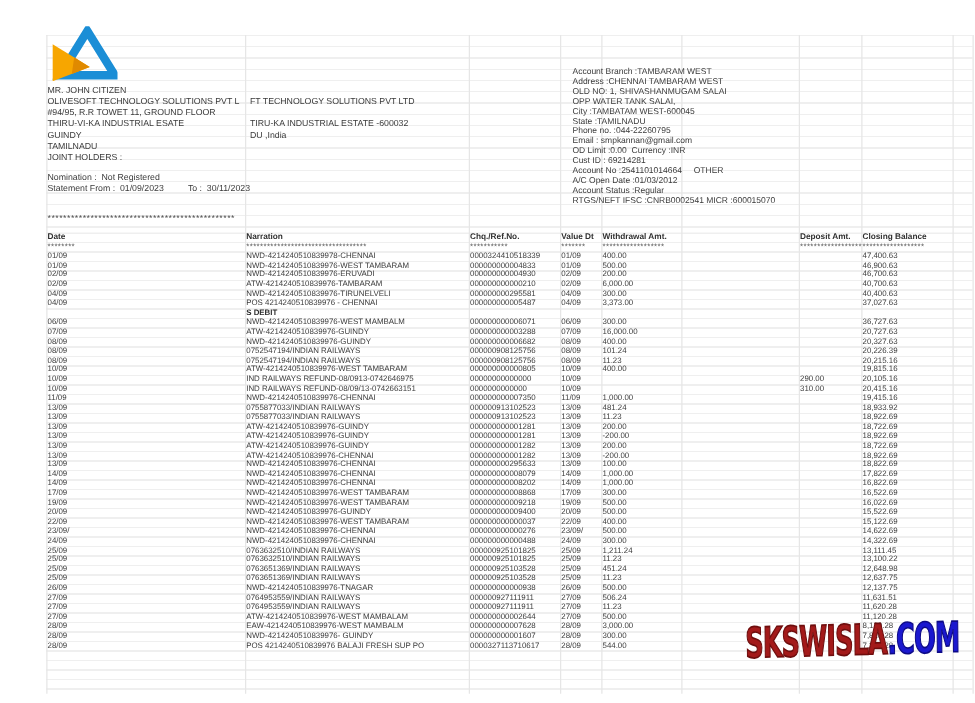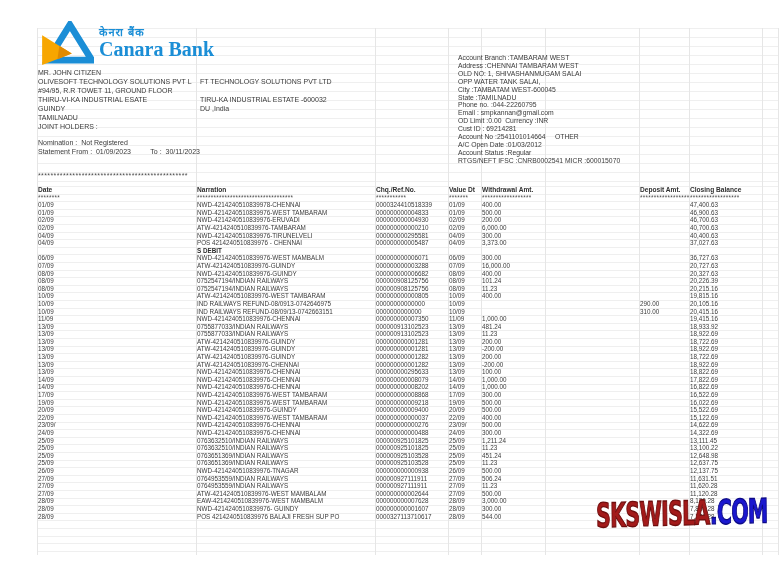--- a/index.html
+++ b/index.html
@@ -69,24 +69,20 @@
   <div class="vline" style="left:689px"></div>
   <div class="vline" style="left:762px"></div>
   <div class="vline" style="left:778px"></div>
 
   <div class="logo">
     <svg width="54" height="44" viewBox="0 0 56 46">
       <polygon points="31,4 54,41 8,41" fill="none" stroke="var(--brand-blue)" stroke-width="7"></polygon>
       <polygon points="2,15 33,34 2,46" fill="var(--brand-yellow)"></polygon>
       <polygon points="20,26 33,34 18,40" fill="#e08a00"></polygon>
     </svg>
-    <div class="logo-text">
-      <span class="logo-hindi">केनरा बैंक</span>
-      <span class="logo-en">Canara Bank</span>
-    </div>
   </div>
 
   <div class="block b-small" style="left:38px;top:68px;"><div class="tline">MR. JOHN CITIZEN</div><div class="tline">OLIVESOFT TECHNOLOGY SOLUTIONS PVT L</div><div class="tline">#94/95, R.R TOWET 11, GROUND FLOOR</div><div class="tline">THIRU-VI-KA INDUSTRIAL ESATE</div><div class="tline">GUINDY</div><div class="tline">TAMILNADU</div></div>
 
   <div class="block b-small" style="left:200px;top:77px;"><div class="tline">FT TECHNOLOGY SOLUTIONS PVT LTD</div><div class="tline">&nbsp;</div><div class="tline">TIRU-KA INDUSTRIAL ESTATE -600032</div><div class="tline">DU ,India</div></div>
 
   <div class="block b-acct" style="left:458px;top:54px;"><div class="tline">Account Branch :TAMBARAM WEST</div><div class="tline">Address :CHENNAI TAMBARAM WEST</div><div class="tline">OLD NO: 1, SHIVASHANMUGAM SALAI</div><div class="tline">OPP WATER TANK SALAI,</div><div class="tline">City :TAMBATAM WEST-600045</div><div class="tline">State :TAMILNADU</div><div class="tline">Phone no. :044-22260795</div><div class="tline">Email : smpkannan@gmail.com</div><div class="tline">OD Limit :0.00  Currency :INR</div><div class="tline">Cust ID : 69214281</div><div class="tline">Account No :2541101014664     OTHER</div><div class="tline">A/C Open Date :01/03/2012</div><div class="tline">Account Status :Regular</div><div class="tline">RTGS/NEFT IFSC :CNRB0002541 MICR :600015070</div></div>
 
   <div class="oneline" style="left:38px;top:123px;">JOINT HOLDERS :</div>
   <div class="oneline" style="left:38px;top:139px;">Nomination :  Not Registered</div>

